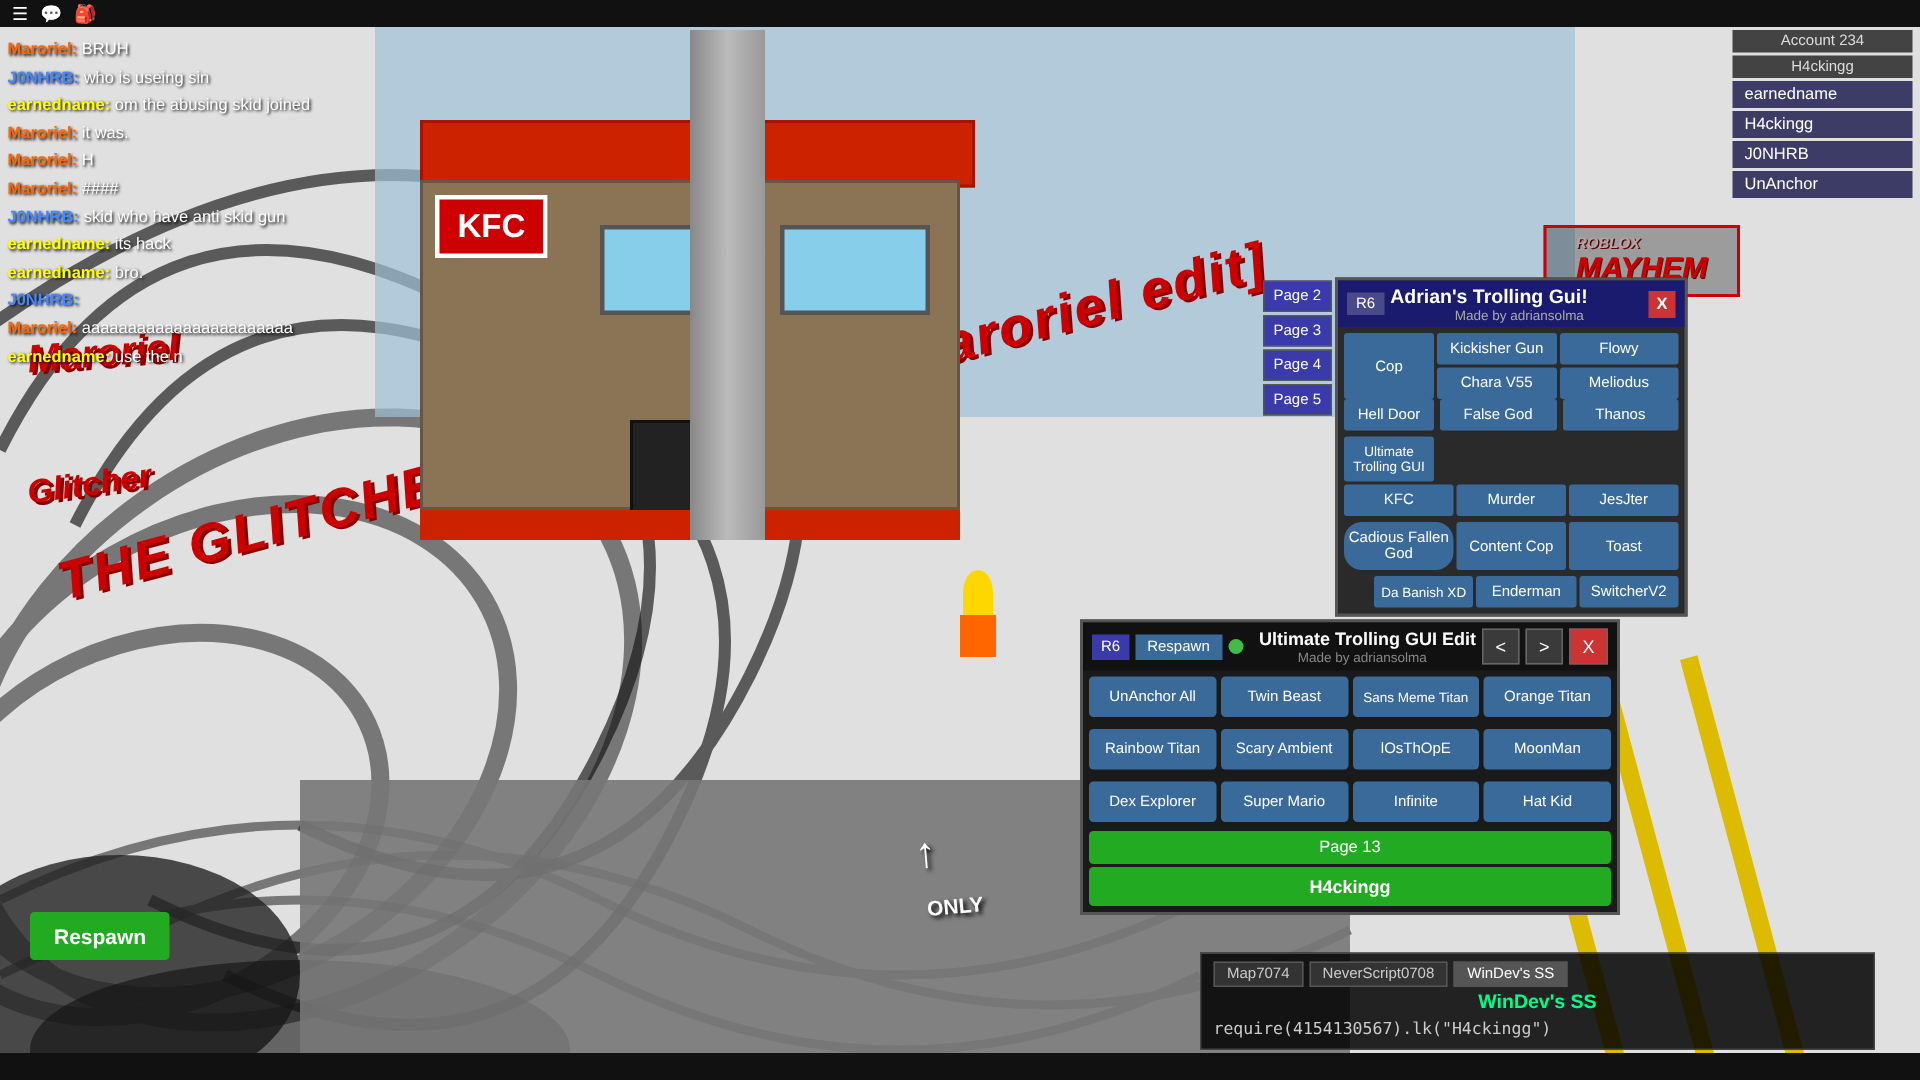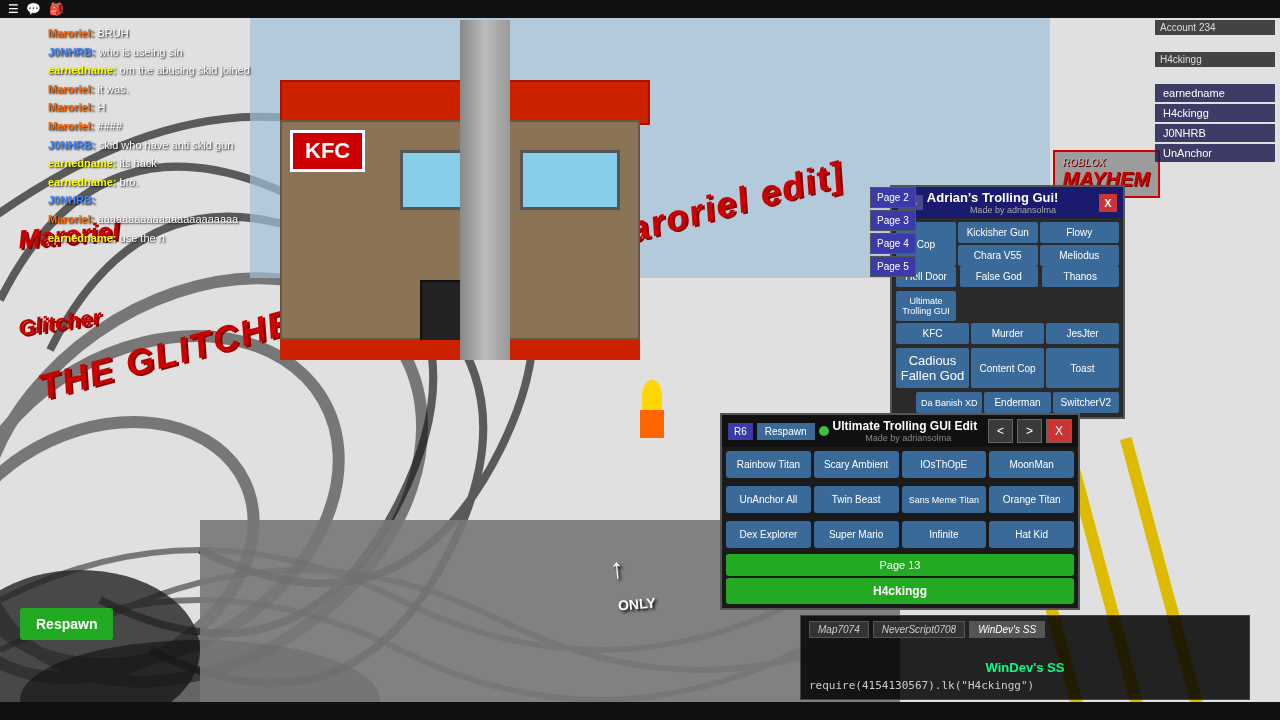--- a/index.html
+++ b/index.html
@@ -61,21 +61,20 @@
     
     .chat-box {
       position: absolute;
       top: 25px;
       left: 5px;
       width: 230px;
       background: transparent;
       z-index: 20;
       font-size: 11px;
       line-height: 1.6;
-      margin-left: 43px;
     }
 
     .chat-line {
       color: white;
       text-shadow: 1px 1px 2px black;
       margin-bottom: 1px;
     }
 
     .chat-name {
       font-weight: bold;
@@ -108,22 +107,22 @@
       right: 5px;
       width: 120px;
       z-index: 30;
     }
 
     .account-info {
       background: rgba(0,0,0,0.7);
       color: #DDD;
       font-size: 10px;
       padding: 2px 5px;
-      margin-bottom: 17px;
-      text-align: left;
+      margin-bottom: 2px;
+      text-align: center;
     }
 
     .user-list-item {
       background: rgba(30,30,80,0.85);
       color: white;
       font-size: 11px;
       padding: 3px 8px;
       margin-bottom: 2px;
       cursor: pointer;
     }
@@ -134,21 +133,21 @@
       top: 150px;
       right: 120px;
       z-index: 10;
       color: #CC0000;
       font-weight: 900;
       font-size: 14px;
       font-style: italic;
       text-transform: uppercase;
       text-shadow: 1px 1px 0 #660000;
       border: 2px solid #CC0000;
-      padding: 5px 8px;
+      padding: 5px 20px;
       background: rgba(0,0,0,0.3);
     }
 
     
     .trolling-gui {
       position: absolute;
       top: 185px;
       right: 155px;
       width: 235px;
       background: #2a2a2a;
@@ -163,21 +162,20 @@
       align-items: center;
       justify-content: space-between;
       padding: 3px 6px;
     }
 
     .gui-page-sidebar {
       position: absolute;
       left: -50px;
       top: 0;
       width: 52px;
-      margin-left: 28px;
     }
 
     .gui-page-btn {
       display: block;
       background: #3a3aaa;
       color: white;
       font-size: 10px;
       padding: 4px 6px;
       margin-bottom: 2px;
       cursor: pointer;
@@ -254,21 +252,21 @@
       align-items: center;
       padding: 4px 6px;
       gap: 4px;
     }
 
     .ultimate-gui-title {
       color: white;
       font-size: 12px;
       font-weight: bold;
       flex: 1;
-      text-align: left;
+      text-align: right;
     }
 
     .ultimate-gui-subtitle {
       color: #888;
       font-size: 9px;
       text-align: center;
       width: 100%;
     }
 
     .ultimate-btn-row {
@@ -351,22 +349,21 @@
       width: 450px;
       background: rgba(0,0,0,0.85);
       border: 1px solid #444;
       z-index: 40;
       padding: 5px 8px;
     }
 
     .console-tabs {
       display: flex;
       gap: 4px;
-      margin-bottom: 20px;
-      font-style: italic;
+      margin-bottom: 0;
     }
 
     .console-tab {
       background: #333;
       color: #ccc;
       font-size: 10px;
       padding: 2px 8px;
       cursor: pointer;
       border: 1px solid #555;
     }
@@ -567,21 +564,21 @@
     <button class="gui-btn" style="font-size:9px;">Ultimate Trolling GUI</button>
   </div>
 
   <div class="gui-row" style="padding-top:2px;">
     <button class="gui-btn">KFC</button>
     <button class="gui-btn">Murder</button>
     <button class="gui-btn">JesJter</button>
   </div>
 
   <div class="gui-row">
-    <button class="gui-btn" style="font-size:13px;">Cadious Fallen God</button>
+    <button class="gui-btn" style="font-size:10px;border-radius:12px;">Cadious Fallen God</button>
     <button class="gui-btn">Content Cop</button>
     <button class="gui-btn">Toast</button>
   </div>
 
   <div class="gui-row" style="padding-bottom:4px;margin-left:20px;">
     <button class="gui-btn" style="font-size:9px;">Da Banish XD</button>
     <button class="gui-btn">Enderman</button>
     <button class="gui-btn">SwitcherV2</button>
   </div>
 </div>
@@ -595,31 +592,31 @@
     <div style="flex:1; text-align:center;">
       <div class="ultimate-gui-title">Ultimate Trolling GUI Edit</div>
       <div class="ultimate-gui-subtitle">Made by adriansolma</div>
     </div>
     <button class="ultimate-nav-btn">&lt;</button>
     <button class="ultimate-nav-btn">&gt;</button>
     <button class="ultimate-nav-btn" style="background:#cc3333;">X</button>
   </div>
 
   <div class="ultimate-btn-row">
+    <button class="ultimate-btn">UnAnchor All</button>
+    <button class="ultimate-btn">Twin Beast</button>
+    <button class="ultimate-btn" style="font-size:9px;">Sans Meme Titan</button>
+    <button class="ultimate-btn">Orange Titan</button>
+  </div>
+
+  <div class="ultimate-btn-row">
     <button class="ultimate-btn">Rainbow Titan</button>
     <button class="ultimate-btn">Scary Ambient</button>
     <button class="ultimate-btn">lOsThOpE</button>
     <button class="ultimate-btn">MoonMan</button>
-  </div>
-
-  <div class="ultimate-btn-row">
-    <button class="ultimate-btn">UnAnchor All</button>
-    <button class="ultimate-btn">Twin Beast</button>
-    <button class="ultimate-btn" style="font-size:9px;">Sans Meme Titan</button>
-    <button class="ultimate-btn">Orange Titan</button>
   </div>
 
   <div class="ultimate-btn-row">
     <button class="ultimate-btn">Dex Explorer</button>
     <button class="ultimate-btn">Super Mario</button>
     <button class="ultimate-btn">Infinite</button>
     <button class="ultimate-btn">Hat Kid</button>
   </div>
 
   <div class="page-bar">Page 13</div>

